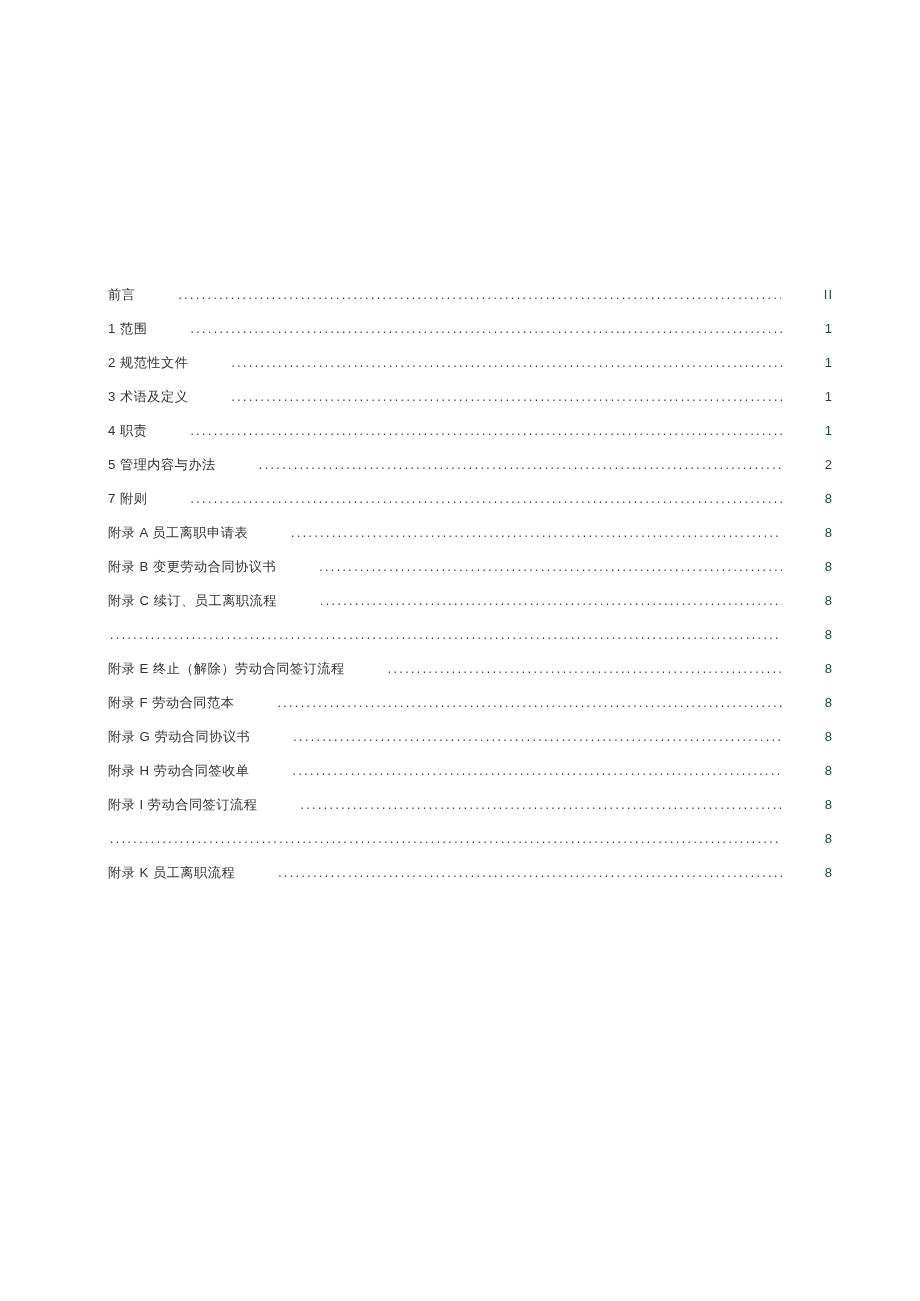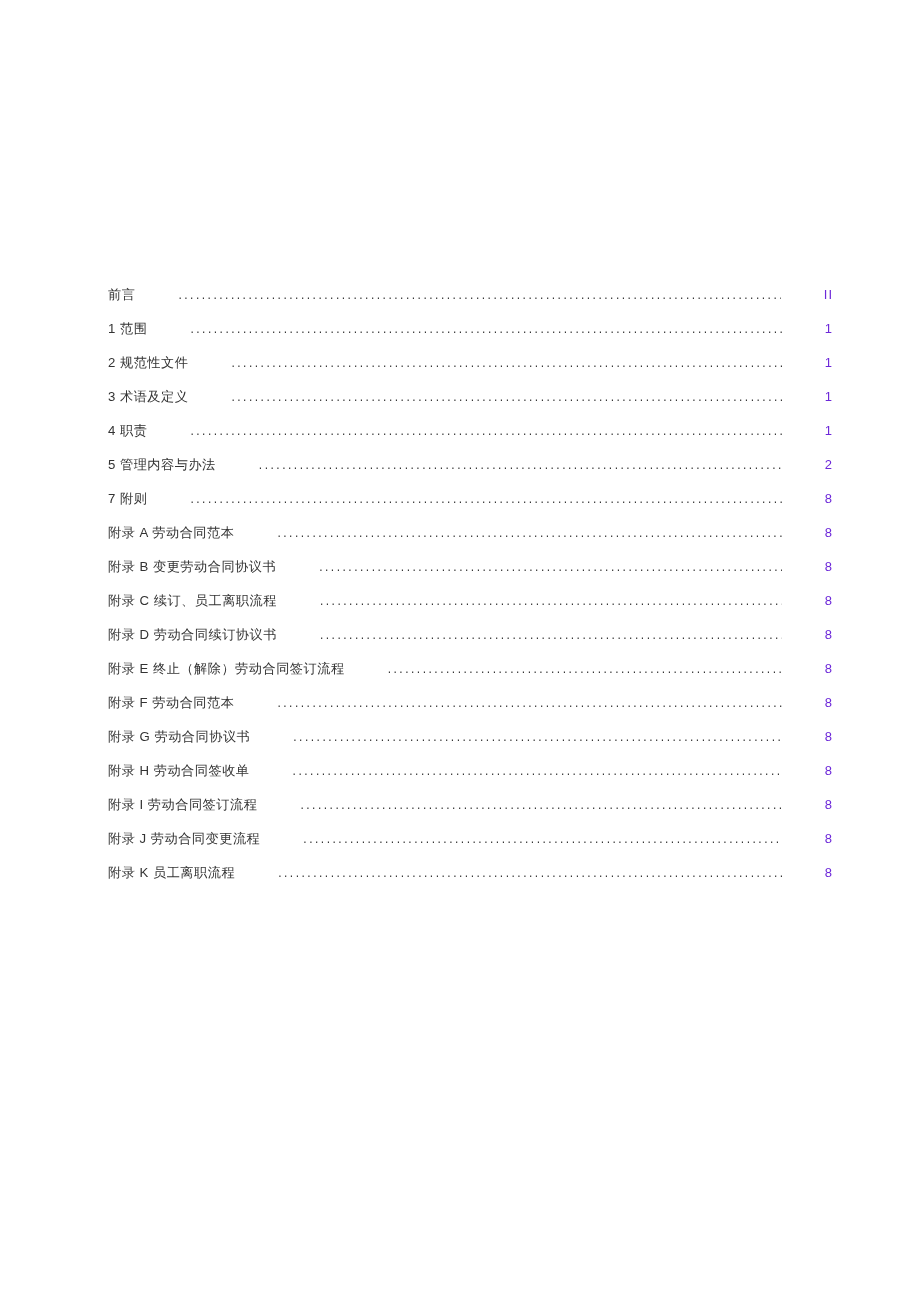--- a/index.html
+++ b/index.html
@@ -40,21 +40,21 @@
       margin-left: 2px;
       margin-right: 2px;
       font-size: 12px;
     }
     .toc-dots::before {
       content: "..................................................................................................................................................................................................";
     }
     .toc-page {
       flex-shrink: 0;
       font-size: 13px;
-      color: #6d28d9;
+      color: #14532d;
       font-family: Arial, sans-serif;
       letter-spacing: 1px;
     }
   </style>
 </head>
 <body>
 
 <div class="toc-container">
   <div class="toc-item">
     <span class="toc-label">前言</span>
@@ -85,36 +85,35 @@
     <span class="toc-label">5 管理内容与办法</span>
     <span class="toc-dots"></span>
     <span class="toc-page">2</span>
   </div>
   <div class="toc-item">
     <span class="toc-label">7 附则</span>
     <span class="toc-dots"></span>
     <span class="toc-page">8</span>
   </div>
   <div class="toc-item">
-    <span class="toc-label">附录 A 劳动合同范本</span>
+    <span class="toc-label">附录 A 员工离职申请表</span>
     <span class="toc-dots"></span>
     <span class="toc-page">8</span>
   </div>
   <div class="toc-item">
     <span class="toc-label">附录 B 变更劳动合同协议书</span>
     <span class="toc-dots"></span>
     <span class="toc-page">8</span>
   </div>
   <div class="toc-item">
     <span class="toc-label">附录 C 续订、员工离职流程</span>
     <span class="toc-dots"></span>
     <span class="toc-page">8</span>
   </div>
   <div class="toc-item">
-    <span class="toc-label">附录 D 劳动合同续订协议书</span>
     <span class="toc-dots"></span>
     <span class="toc-page">8</span>
   </div>
   <div class="toc-item">
     <span class="toc-label">附录 E 终止（解除）劳动合同签订流程</span>
     <span class="toc-dots"></span>
     <span class="toc-page">8</span>
   </div>
   <div class="toc-item">
     <span class="toc-label">附录 F 劳动合同范本</span>
@@ -130,21 +129,20 @@
     <span class="toc-label">附录 H 劳动合同签收单</span>
     <span class="toc-dots"></span>
     <span class="toc-page">8</span>
   </div>
   <div class="toc-item">
     <span class="toc-label">附录 I 劳动合同签订流程</span>
     <span class="toc-dots"></span>
     <span class="toc-page">8</span>
   </div>
   <div class="toc-item">
-    <span class="toc-label">附录 J 劳动合同变更流程</span>
     <span class="toc-dots"></span>
     <span class="toc-page">8</span>
   </div>
   <div class="toc-item">
     <span class="toc-label">附录 K 员工离职流程</span>
     <span class="toc-dots"></span>
     <span class="toc-page">8</span>
   </div>
 </div>
 

